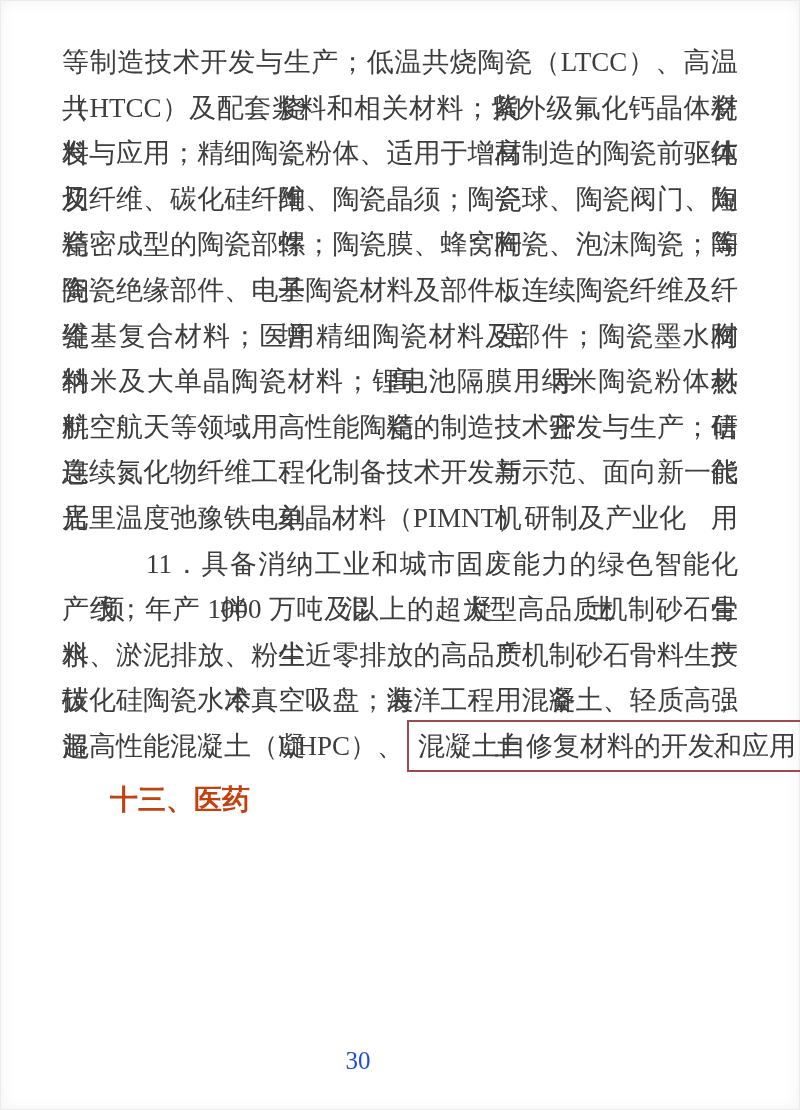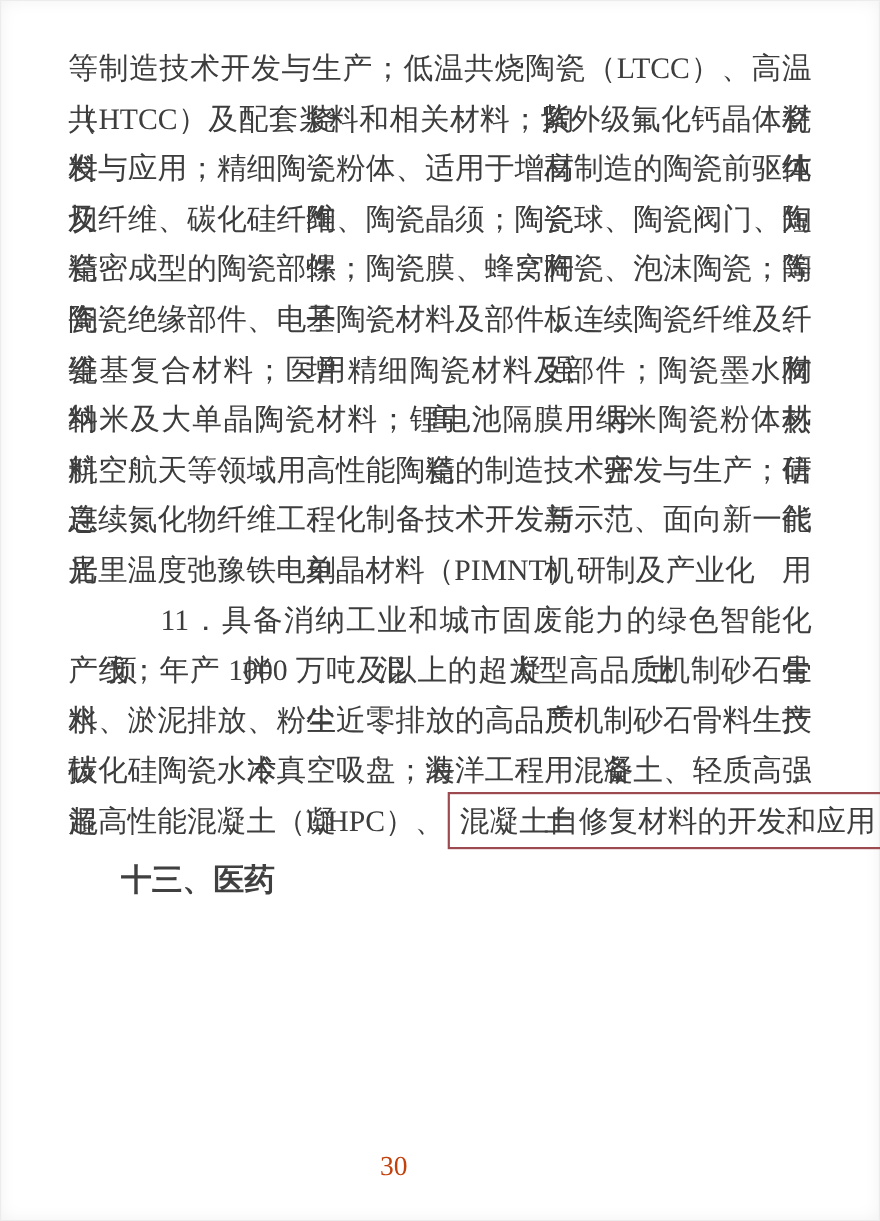--- a/index.html
+++ b/index.html
@@ -43,32 +43,32 @@
     border: 2px solid var(--highlight-box-border, #9c4a50);
     padding: 9px 12px 9px 9px;
     margin-left: 3px;
   }
   .heading {
     margin-top: 13px;
     margin-left: 48px;
     font-size: 28px;
     line-height: 34px;
     font-weight: 700;
-    color: #404040;
+    color: #c2410c;
     font-family: "Liberation Sans", "DejaVu Sans", sans-serif;
   }
   .page-number {
     position: absolute;
     top: 1046px;
     left: 0;
     width: 716px;
     text-align: center;
     font-size: 25px;
     line-height: 30px;
-    color: #c2410c;
+    color: #1d4ed8;
     font-family: "Liberation Serif", "DejaVu Serif", serif;
   }
 </style>
 </head>
 <body>
 
 <div class="content">
   <div class="line j">等制造技术开发与生产；低温共烧陶瓷（LTCC）、高温共烧陶瓷</div>
   <div class="line j">（HTCC）及配套浆料和相关材料；紫外级氟化钙晶体材料；高纯</div>
   <div class="line j">发与应用；精细陶瓷粉体、适用于增材制造的陶瓷前驱体及陶瓷短</div>

